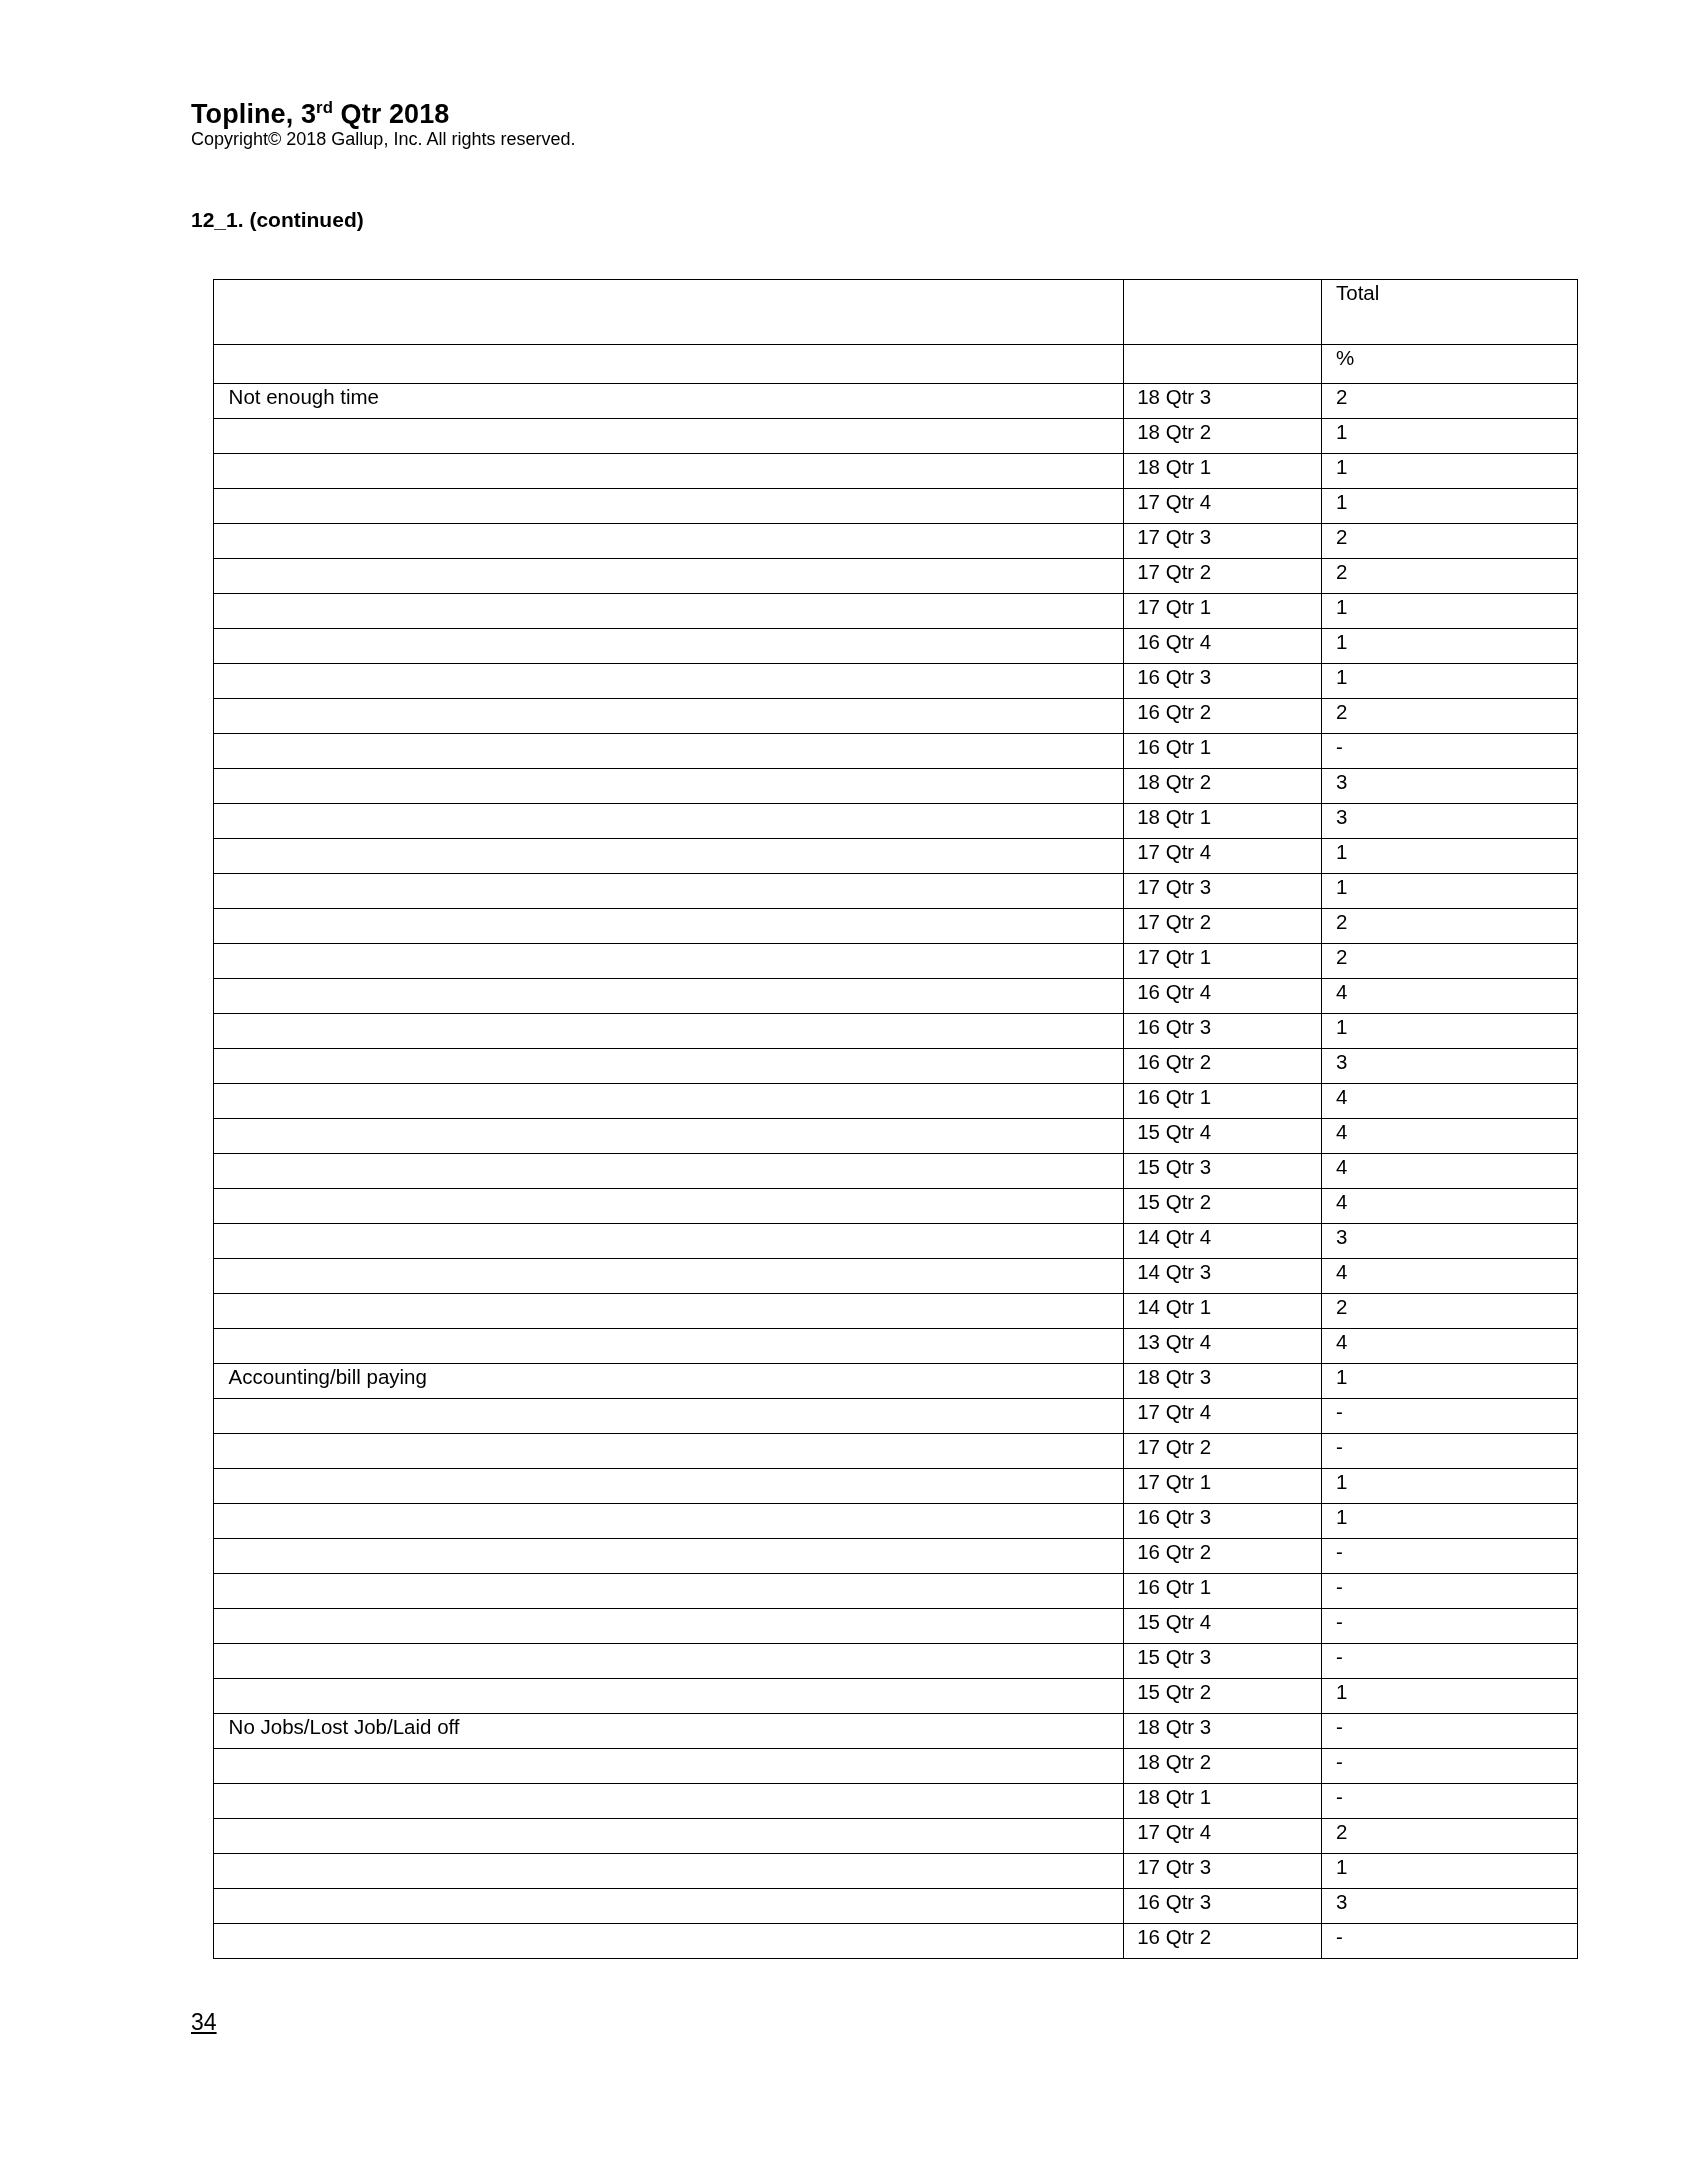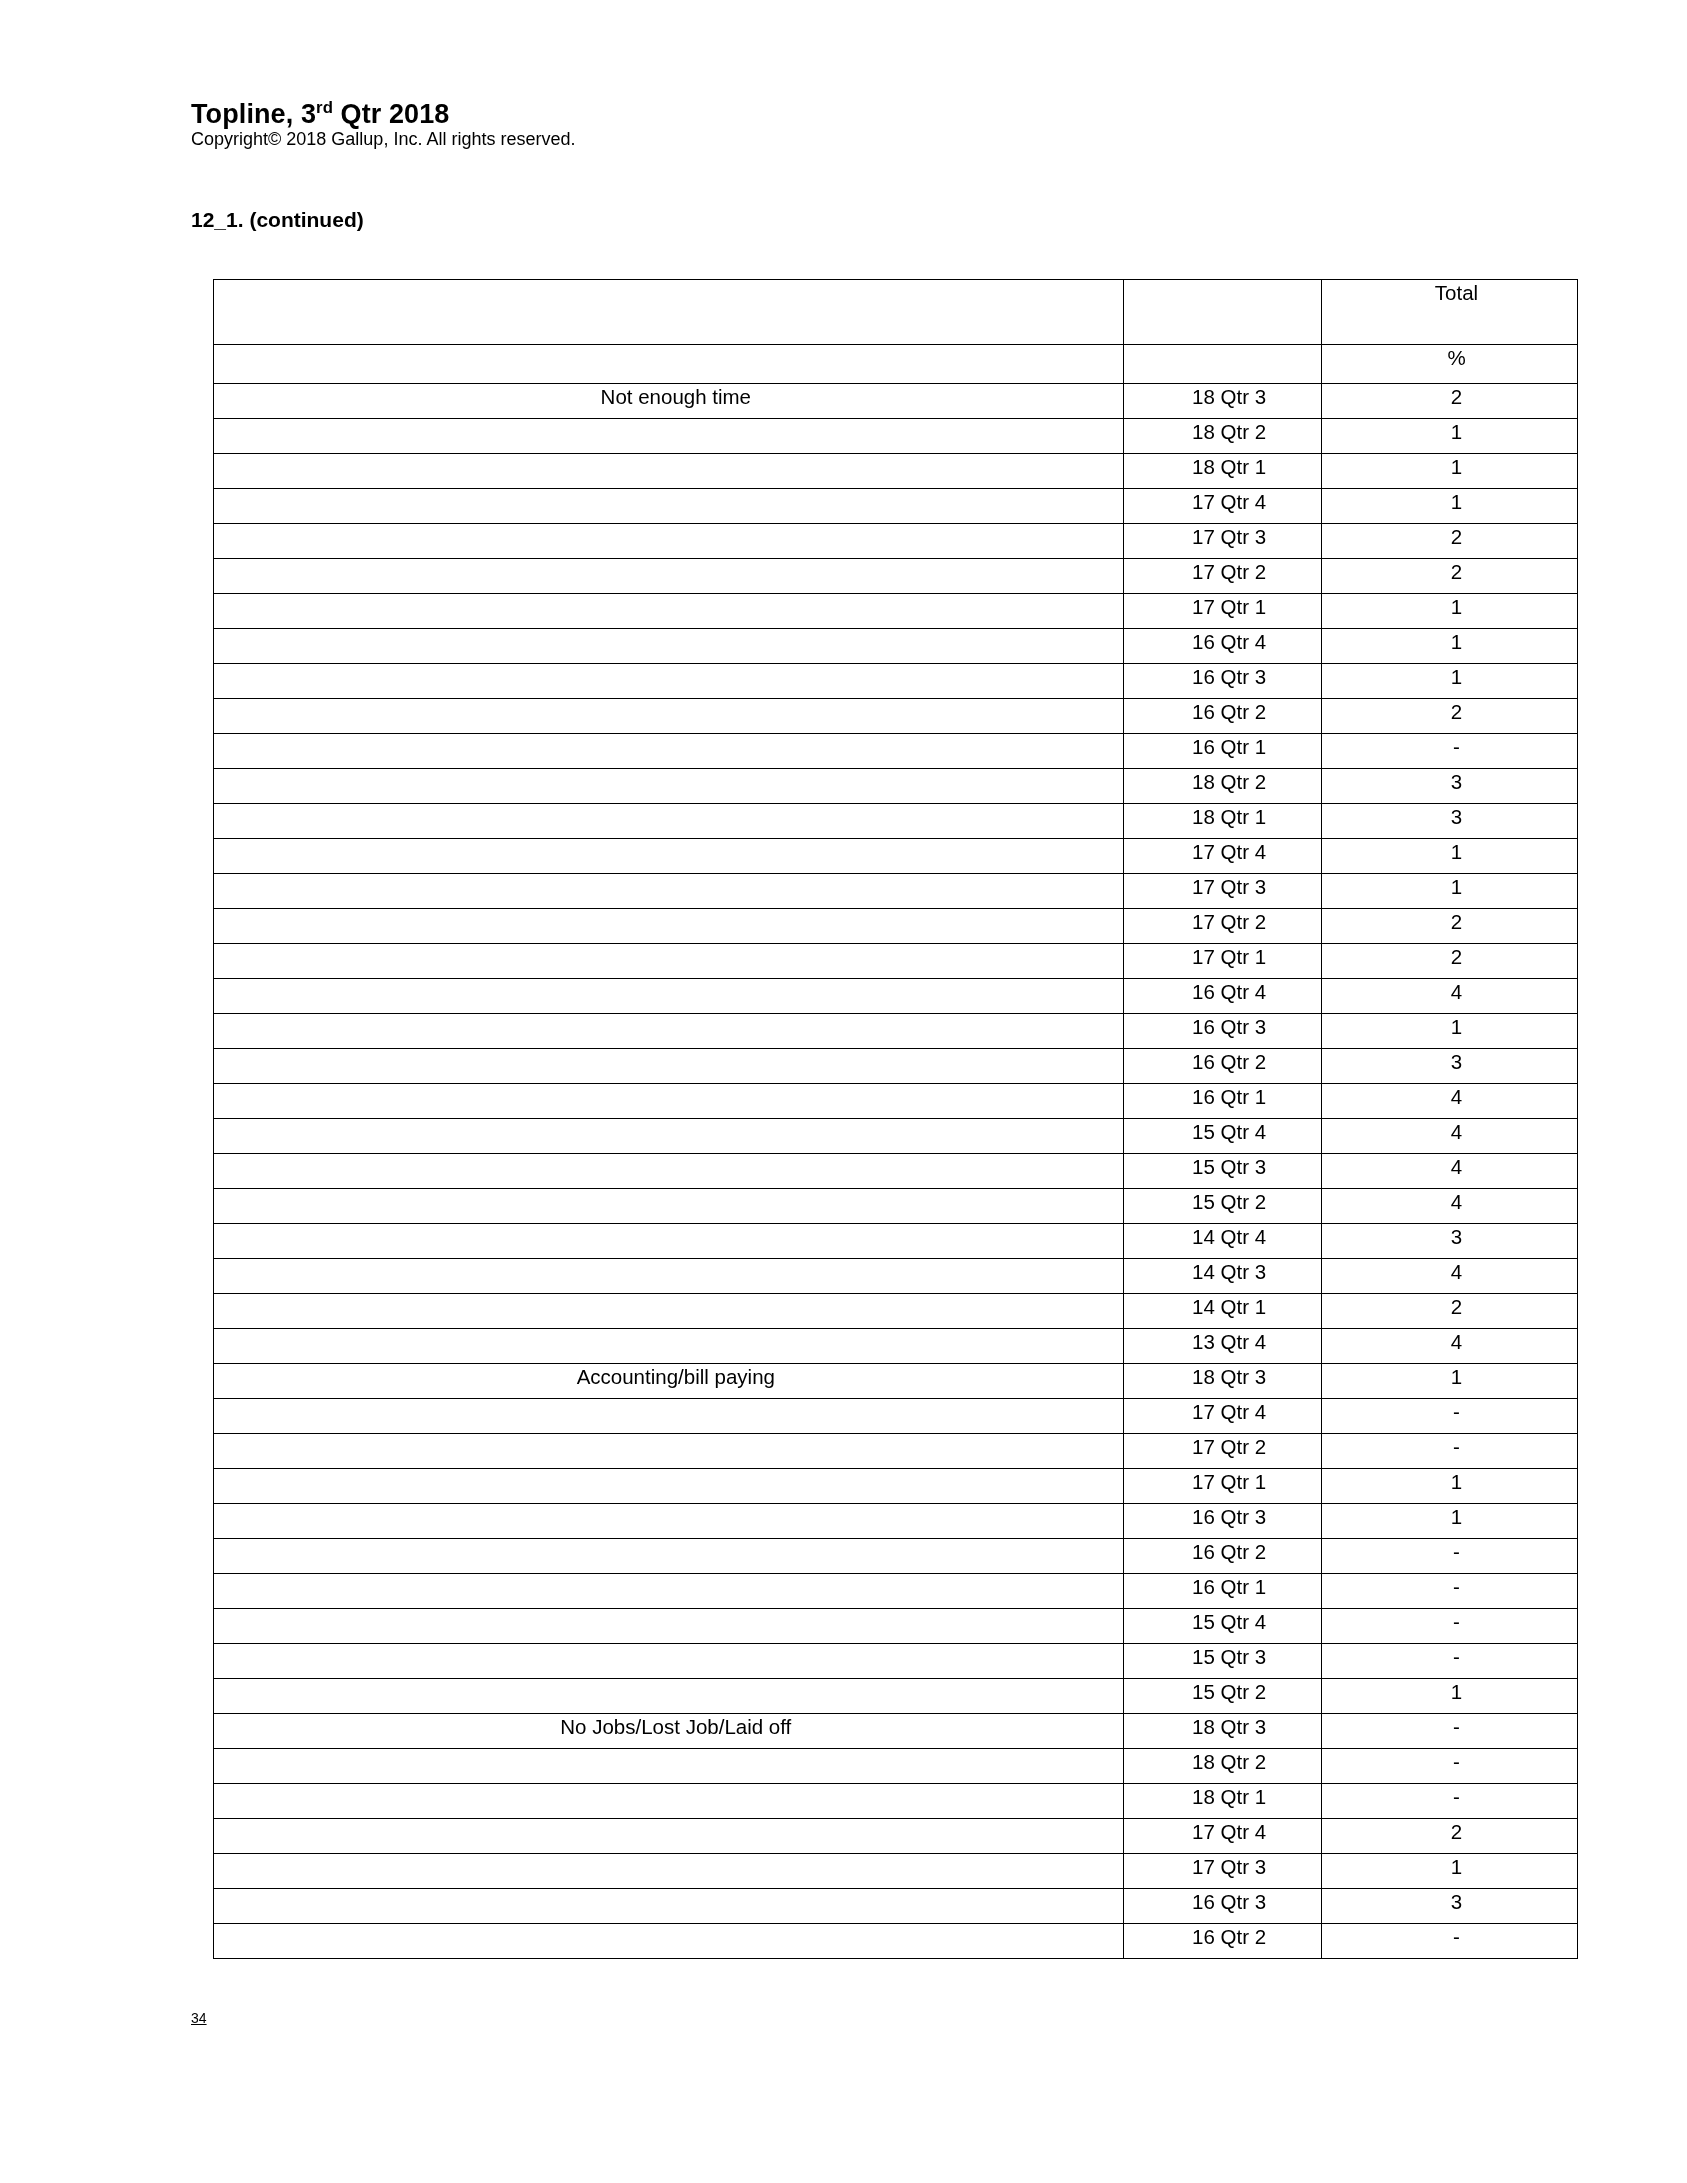--- a/index.html
+++ b/index.html
@@ -56,21 +56,20 @@
 
   
   .topline-table {
     position: absolute;
     left: 213px;
     top: 279px;
     width: 1364px;
     border-collapse: collapse;
     table-layout: fixed;
     font-size: 20.5px;
-    text-align: center;
   }
   .topline-table col.c-label { width: 910px; }
   .topline-table col.c-qtr   { width: 198px; }
   .topline-table col.c-total { width: 256px; }
 
   .topline-table td {
     border: 1.3px solid #000000;
     padding: 0;
     vertical-align: top;
     background: #ffffff;
@@ -87,21 +86,21 @@
 
   tr.hdr-row-tall td { height: 64px; }
   tr.hdr-row td      { height: 38px; }
   tr.data-row td     { height: 34px; }
 
   
   .page-number {
     position: absolute;
     left: 191px;
     top: 2011px;
-    font-size: 14px;
+    font-size: 23px;
     line-height: 1.0;
     text-decoration: underline;
   }
 </style>
 </head>
 <body>
 
 <div class="page">
 
   <h1 class="doc-title"><span>Topline, 3</span><sup>rd</sup><span> Qtr 2018</span></h1>

